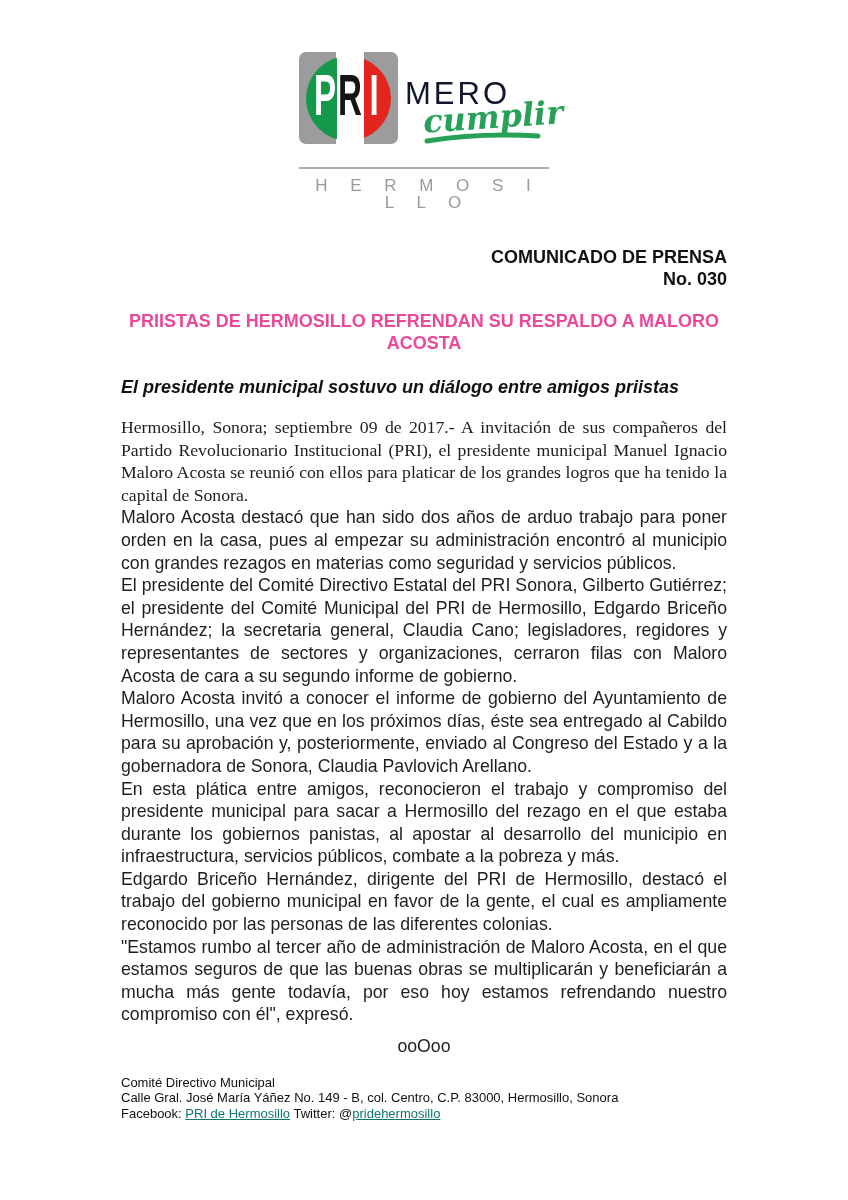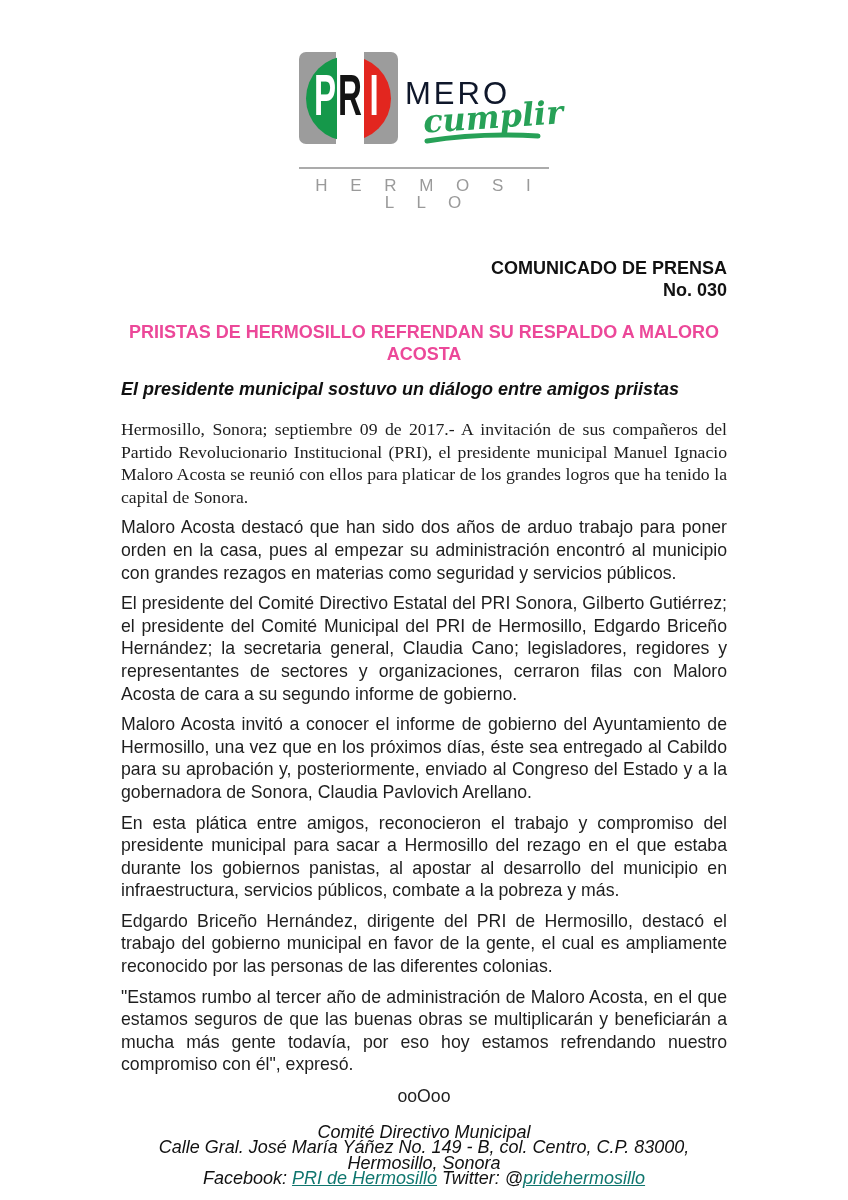--- a/index.html
+++ b/index.html
@@ -49,40 +49,39 @@
 
   .logo-divider { height: 2px; background: #ababab; margin-top: 23px; }
   .logo-city {
     margin-top: 8px; text-align: center; padding-left: 7px;
     font-size: 17px; letter-spacing: 9px; color: #9a9a9a; line-height: 1;
   }
 
   
   .content { margin: 0 121px; }
   .kicker-block {
-    margin-top: 46px; text-align: right;
+    margin-top: 35px; text-align: right;
     font-weight: bold; font-size: 18px; line-height: 22px; color: #111111;
   }
   .headline {
     margin-top: 20px; text-align: center;
     font-weight: bold; font-size: 18px; line-height: 22px; color: #ec4899;
   }
   .subheadline {
-    margin-top: 13px;
+    margin-top: 22px;
     font-weight: bold; font-style: italic; font-size: 18px; line-height: 22px; color: #111111;
   }
   .body-copy p {
-    margin-top: 8px;
     font-size: 17.7px; line-height: 22.6px; text-align: justify; color: #1e1e1e;
   }
   .body-copy p:first-child { margin-top: 18px; font-family: Liberation Serif, serif; }
   .closing { margin-top: 9px; text-align: center; font-size: 17.7px; line-height: 22.6px; }
 
   
-  .doc-footer { margin-top: 17px; text-align: center; font-size: 18px; line-height: 15.5px; color: #111111; font-style: italic; }
+  .doc-footer { margin-top: 17px; text-align: left; font-size: 13px; line-height: 15.5px; color: #111111; }
   .doc-footer a { color: #0f766e; text-decoration: underline; cursor: pointer; }
 </style>
 </head>
 <body>
 
 <div class="page">
 
   <div class="logo">
     <div class="logo-top">
       <div class="pri-mark">

